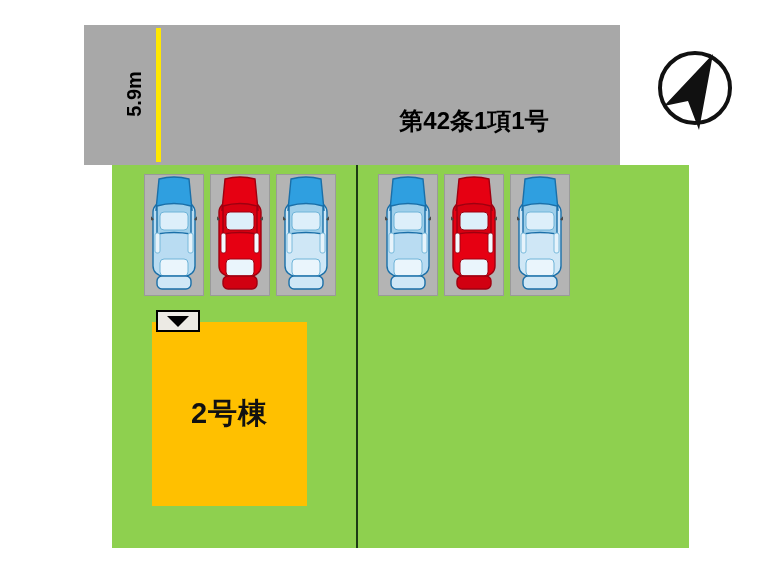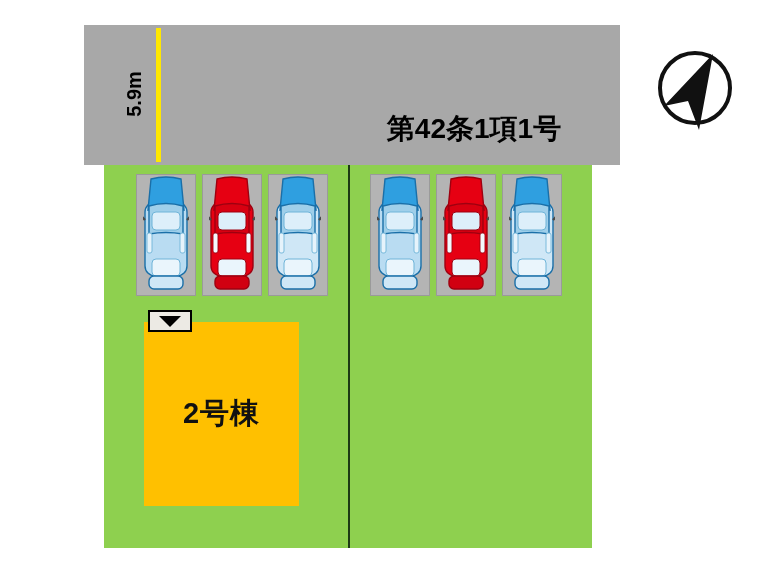--- a/index.html
+++ b/index.html
@@ -29,35 +29,35 @@
     display:flex;align-items:center;justify-content:center;
     color:#000;font-size:20px;font-weight:700;letter-spacing:0px;
     white-space:nowrap;
     transform:rotate(-90deg);
     transform-origin:center center;
   }
   .road-title{
     position:absolute;
     left:180px;top:50px;width:420px;
     text-align:center;color:#000;
-    font-size:28px;font-weight:700;line-height:1.28;
+    font-size:24px;font-weight:700;line-height:1.28;
     white-space:pre-line;
   }
   .road-title .l1{display:block;}
   .road-title .l2{display:block;}
 
   
   .compass{
     position:absolute;left:655px;top:38px;width:80px;height:100px;
   }
 
   
   .lots{
     position:absolute;
-    left:104px;top:165px;width:488px;height:383px;
+    left:112px;top:165px;width:577px;height:383px;
     background:var(--grass,#8ed04f);
     text-decoration:underline;
   }
   .lot-divider{
     position:absolute;
     left:244px;top:0px;width:2px;height:383px;
     background:#1d3a14;
   }
 
   

